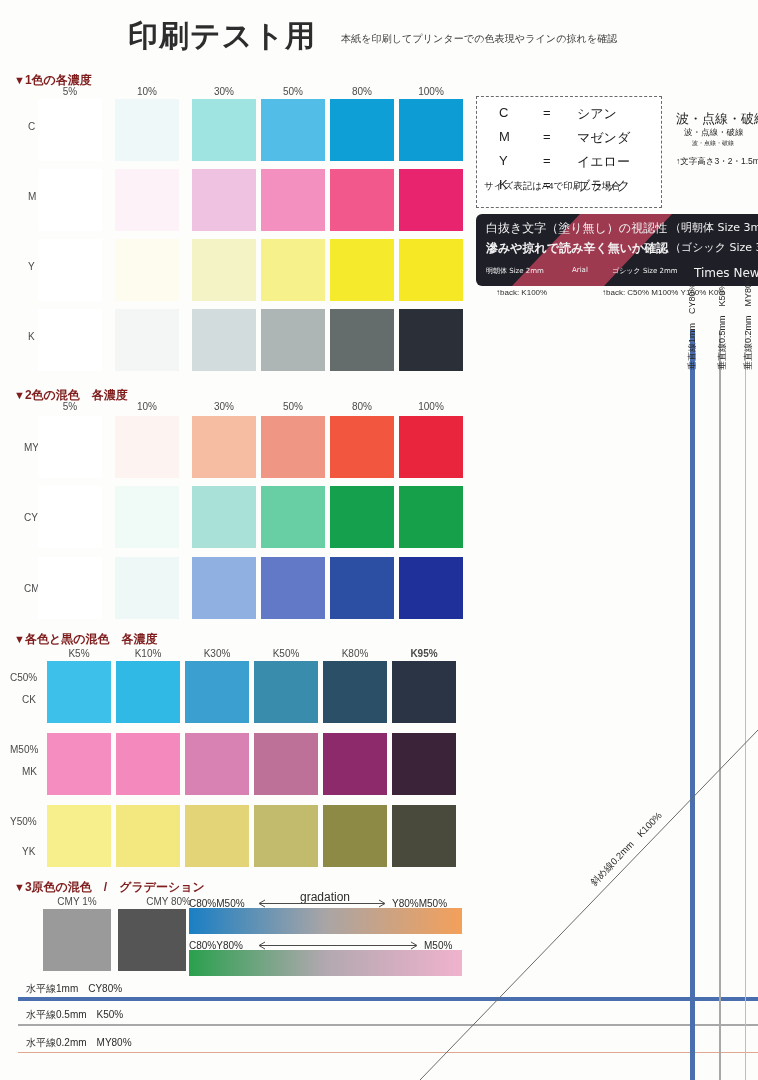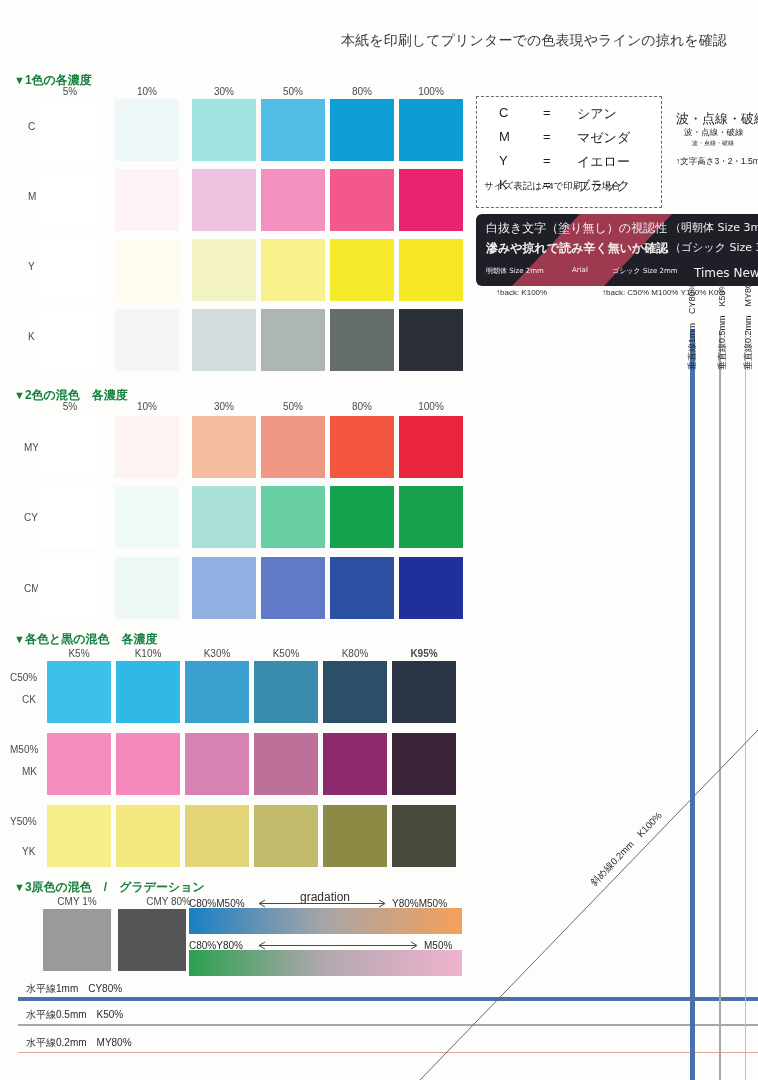--- a/index.html
+++ b/index.html
@@ -19,26 +19,26 @@
   
   .header { position: absolute; left: 0; top: 8px; width: 758px; height: 52px; }
   .title {
     position: absolute; left: 128px; top: 8px;
     font-size: 30px; font-weight: bold; letter-spacing: 1px;
     color: #2d2d2d;
     font-family: "DejaVu Sans", sans-serif;
   }
   .subtitle {
     position: absolute; left: 341px; top: 24px;
-    font-size: 14px; color: #3a3a3a; letter-spacing: .1px;
+    font-size: 10px; color: #3a3a3a; letter-spacing: .1px;
   }
 
   
   .sec-head {
-    position: absolute; font-size: 12px; font-weight: bold; color: #15803d;
+    position: absolute; font-size: 12px; font-weight: bold; color: #7f1d1d;
     white-space: nowrap;
   }
   .sec-head .tri { font-size: 11px; }
   .sec-head .sub2 { margin-left: 12px; }
 
   
   .grid { position: absolute; }
   .colhead {
     position: absolute; font-size: 10px; color: #4a4a4a;
     text-align: center; width: 64px;
@@ -104,20 +104,21 @@
     transform-origin: 0 0;
   }
   .cmy-sw { position: absolute; width: 68px; height: 62px; }
 </style>
 </head>
 <body>
 
 <div id="page">
 
   <div class="header">
+    <div class="title">印刷テスト用</div>
     <div class="subtitle">本紙を印刷してプリンターでの色表現やラインの掠れを確認</div>
   </div>
 
   <div class="sec-head" style="left:14px; top:72px;">
     <span class="tri">▼</span><span>1色の各濃度</span>
   </div>
 
   <div class="grid">
 
     <div class="colhead" style="left:38px;  top:86px;">5%</div>

